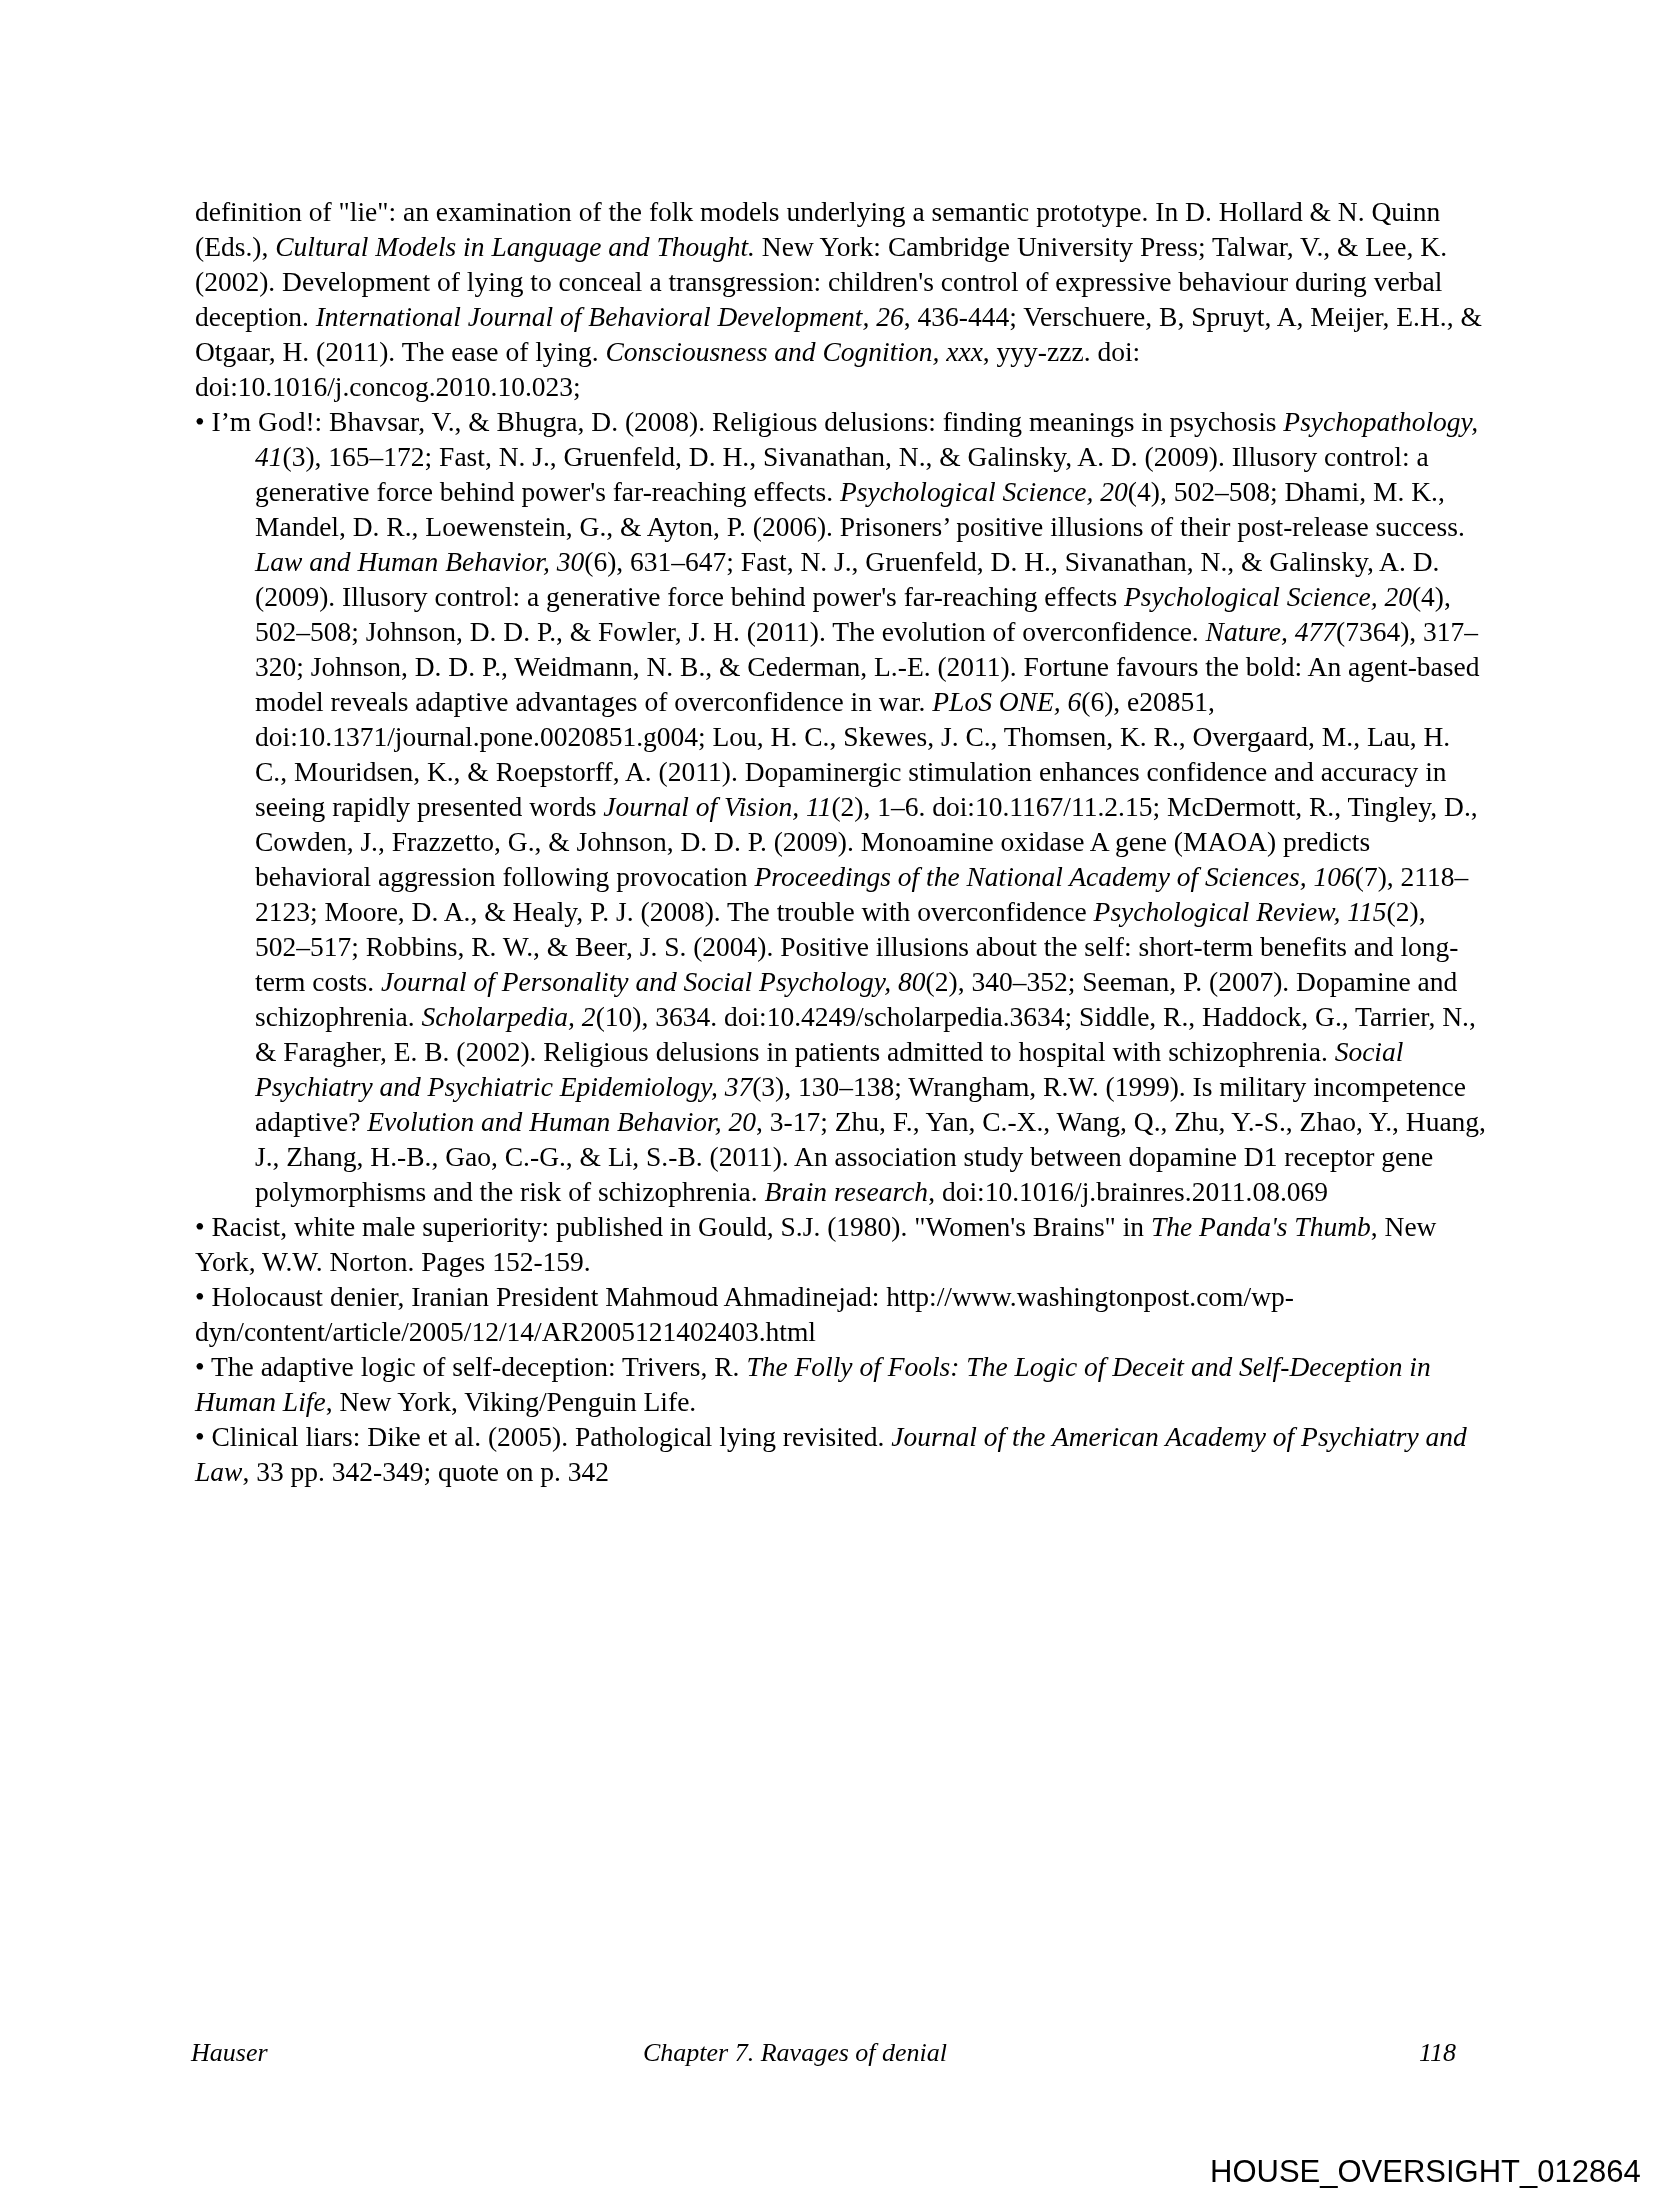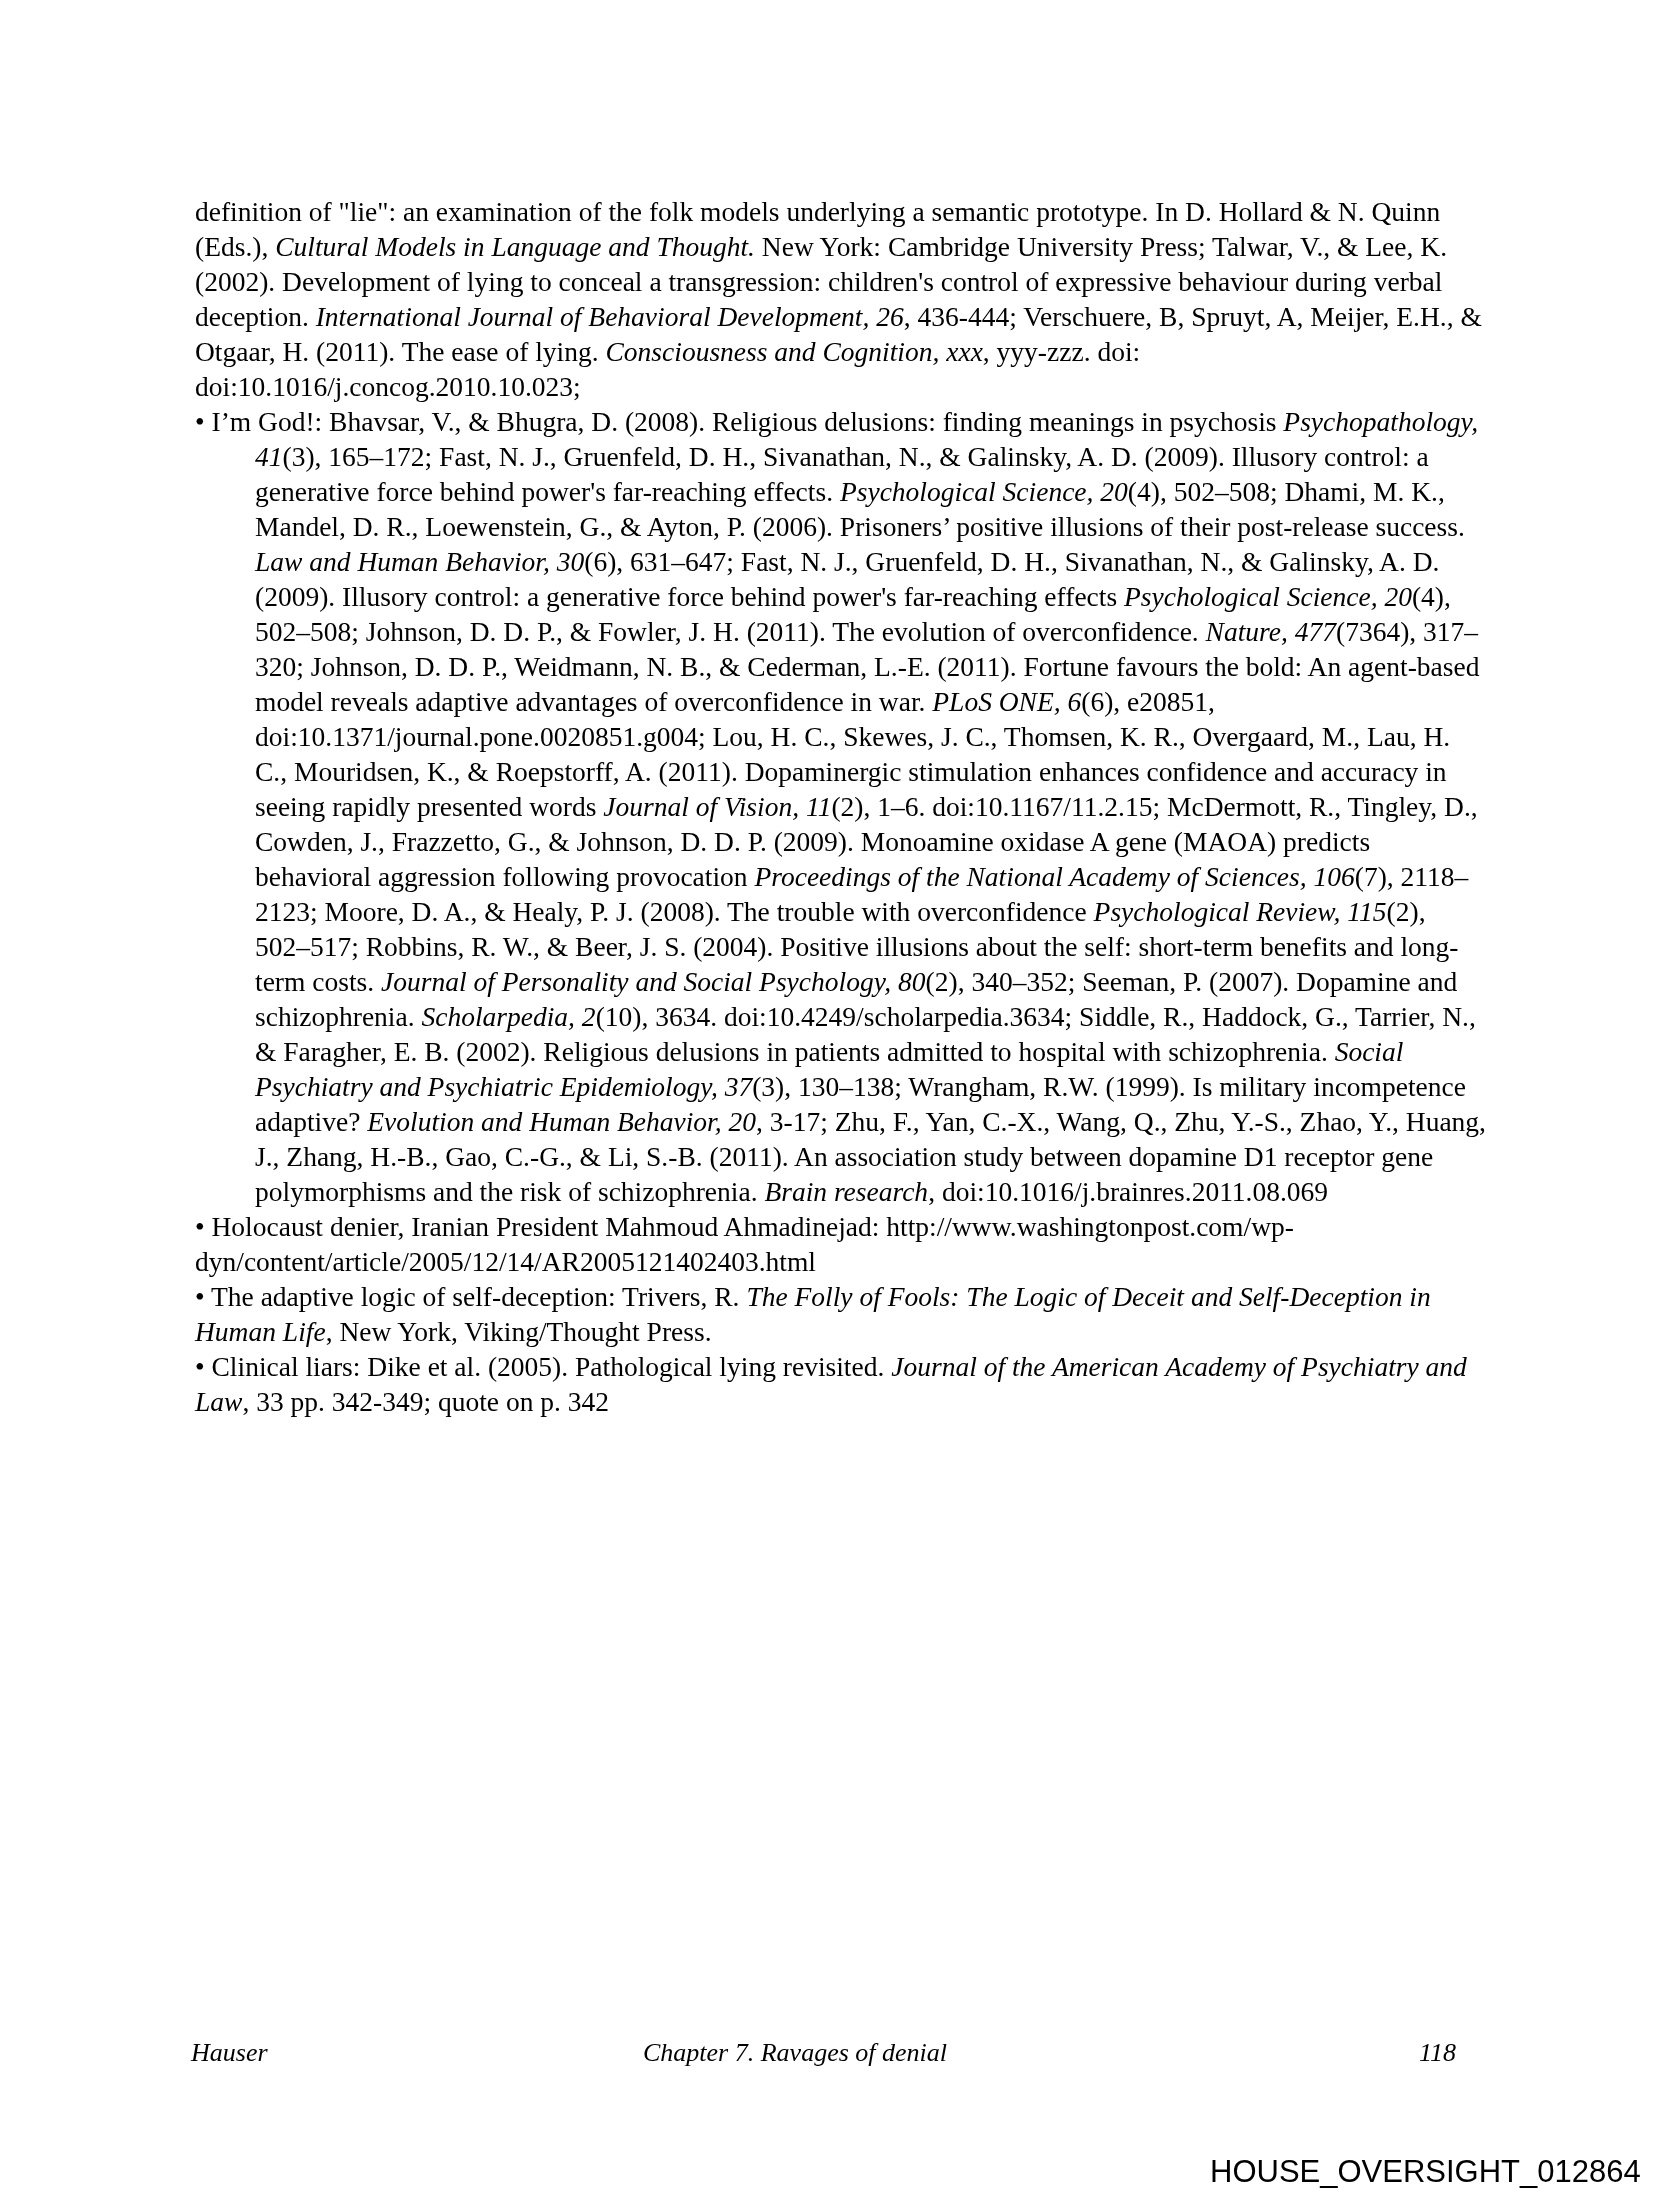--- a/index.html
+++ b/index.html
@@ -67,25 +67,26 @@
 
 <div class="page">
 
   <div class="content">
 
     <p class="p-continued"><span>definition of "lie":  an examination of the folk models underlying a semantic prototype. In D. Hollard &amp; N. Quinn (Eds.), </span><em>Cultural Models in Language and Thought.</em><span> New York: Cambridge University Press;  Talwar, V., &amp; Lee, K. (2002). Development of lying to conceal a transgression: children's control of expressive behaviour during verbal deception. </span><em>International Journal of Behavioral Development, 26</em><span>, 436-444;  Verschuere, B, Spruyt, A, Meijer, E.H., &amp; Otgaar, H. (2011). The ease of lying. </span><em>Consciousness and Cognition, xxx</em><span>, yyy-zzz. doi: doi:10.1016/j.concog.2010.10.023;</span></p>
 
     <p class="p-bullet"><span>• I’m God!:  Bhavsar, V., &amp; Bhugra, D. (2008). Religious delusions: finding meanings in psychosis </span><em>Psychopathology, 41</em><span>(3), 165–172; Fast, N. J., Gruenfeld, D. H., Sivanathan, N., &amp; Galinsky, A. D. (2009). Illusory control: a generative force behind power's far-reaching effects. </span><em>Psychological Science, 20</em><span>(4), 502–508; Dhami, M. K., Mandel, D. R., Loewenstein, G., &amp; Ayton, P. (2006). Prisoners’ positive illusions of their post-release success. </span><em>Law and Human Behavior, 30</em><span>(6), 631–647; Fast, N. J., Gruenfeld, D. H., Sivanathan, N., &amp; Galinsky, A. D. (2009). Illusory control: a generative force behind power's far-reaching effects </span><em>Psychological Science, 20</em><span>(4), 502–508; Johnson, D. D. P., &amp; Fowler, J. H. (2011). The evolution of overconfidence. </span><em>Nature, 477</em><span>(7364), 317–320; Johnson, D. D. P., Weidmann, N. B., &amp; Cederman, L.-E. (2011). Fortune favours the bold: An agent-based model reveals adaptive advantages of overconfidence in war. </span><em>PLoS ONE, 6</em><span>(6), e20851, doi:10.1371/journal.pone.0020851.g004; Lou, H. C., Skewes, J. C., Thomsen, K. R., Overgaard, M., Lau, H. C., Mouridsen, K., &amp; Roepstorff, A. (2011). Dopaminergic stimulation enhances confidence and accuracy in seeing rapidly presented words </span><em>Journal of Vision, 11</em><span>(2), 1–6. doi:10.1167/11.2.15; McDermott, R., Tingley, D., Cowden, J., Frazzetto, G., &amp; Johnson, D. D. P. (2009). Monoamine oxidase A gene (MAOA) predicts behavioral aggression following provocation </span><em>Proceedings of the National Academy of Sciences, 106</em><span>(7), 2118–2123; Moore, D. A., &amp; Healy, P. J. (2008). The trouble with overconfidence </span><em>Psychological Review, 115</em><span>(2), 502–517; Robbins, R. W., &amp; Beer, J. S. (2004). Positive illusions about the self: short-term benefits and long-term costs. </span><em>Journal of Personality and Social Psychology, 80</em><span>(2), 340–352; Seeman, P. (2007). Dopamine and schizophrenia. </span><em>Scholarpedia, 2</em><span>(10), 3634. doi:10.4249/scholarpedia.3634; Siddle, R., Haddock, G., Tarrier, N., &amp; Faragher, E. B. (2002). Religious delusions in patients admitted to hospital with schizophrenia. </span><em>Social Psychiatry and Psychiatric Epidemiology, 37</em><span>(3), 130–138; Wrangham, R.W. (1999). Is military incompetence adaptive? </span><em>Evolution and Human Behavior, 20</em><span>, 3-17; Zhu, F., Yan, C.-X., Wang, Q., Zhu, Y.-S., Zhao, Y., Huang, J., Zhang, H.-B., Gao, C.-G., &amp; Li, S.-B. (2011). An association study between dopamine D1 receptor gene polymorphisms and the risk of schizophrenia. </span><em>Brain research</em><span>, doi:10.1016/j.brainres.2011.08.069</span></p>
 
 
+    <p class="quote-item"><span>• Racist, white male superiority: published in Gould, S.J. (1980). "Women's Brains" in </span><em>The Panda's Thumb</em><span>, New York, W.W. Norton. Pages 152-159.</span></p>
 
     <p class="quote-item"><span>• Holocaust denier, Iranian President Mahmoud Ahmadinejad:  http://www.washingtonpost.com/wp-dyn/content/article/2005/12/14/AR2005121402403.html</span></p>
 
 
-    <p class="quote-item"><span>• The adaptive logic of self-deception: Trivers, R. </span><em>The Folly of Fools: The Logic of Deceit and Self-Deception in Human Life</em><span>, New York, Viking/Thought Press.</span></p>
+    <p class="quote-item"><span>• The adaptive logic of self-deception: Trivers, R. </span><em>The Folly of Fools: The Logic of Deceit and Self-Deception in Human Life</em><span>, New York, Viking/Penguin Life.</span></p>
 
     <p class="quote-item"><span>• Clinical liars: Dike et al. (2005). Pathological lying revisited. </span><em>Journal of the American Academy of Psychiatry and Law</em><span>, 33 pp. 342-349; quote on p. 342</span></p>
 
   </div>
 
   <div class="footer-item footer-author">Hauser</div>
 
   <div class="footer-item footer-chapter">Chapter 7. Ravages of denial</div>
 
   <div class="footer-item footer-page">118</div>

